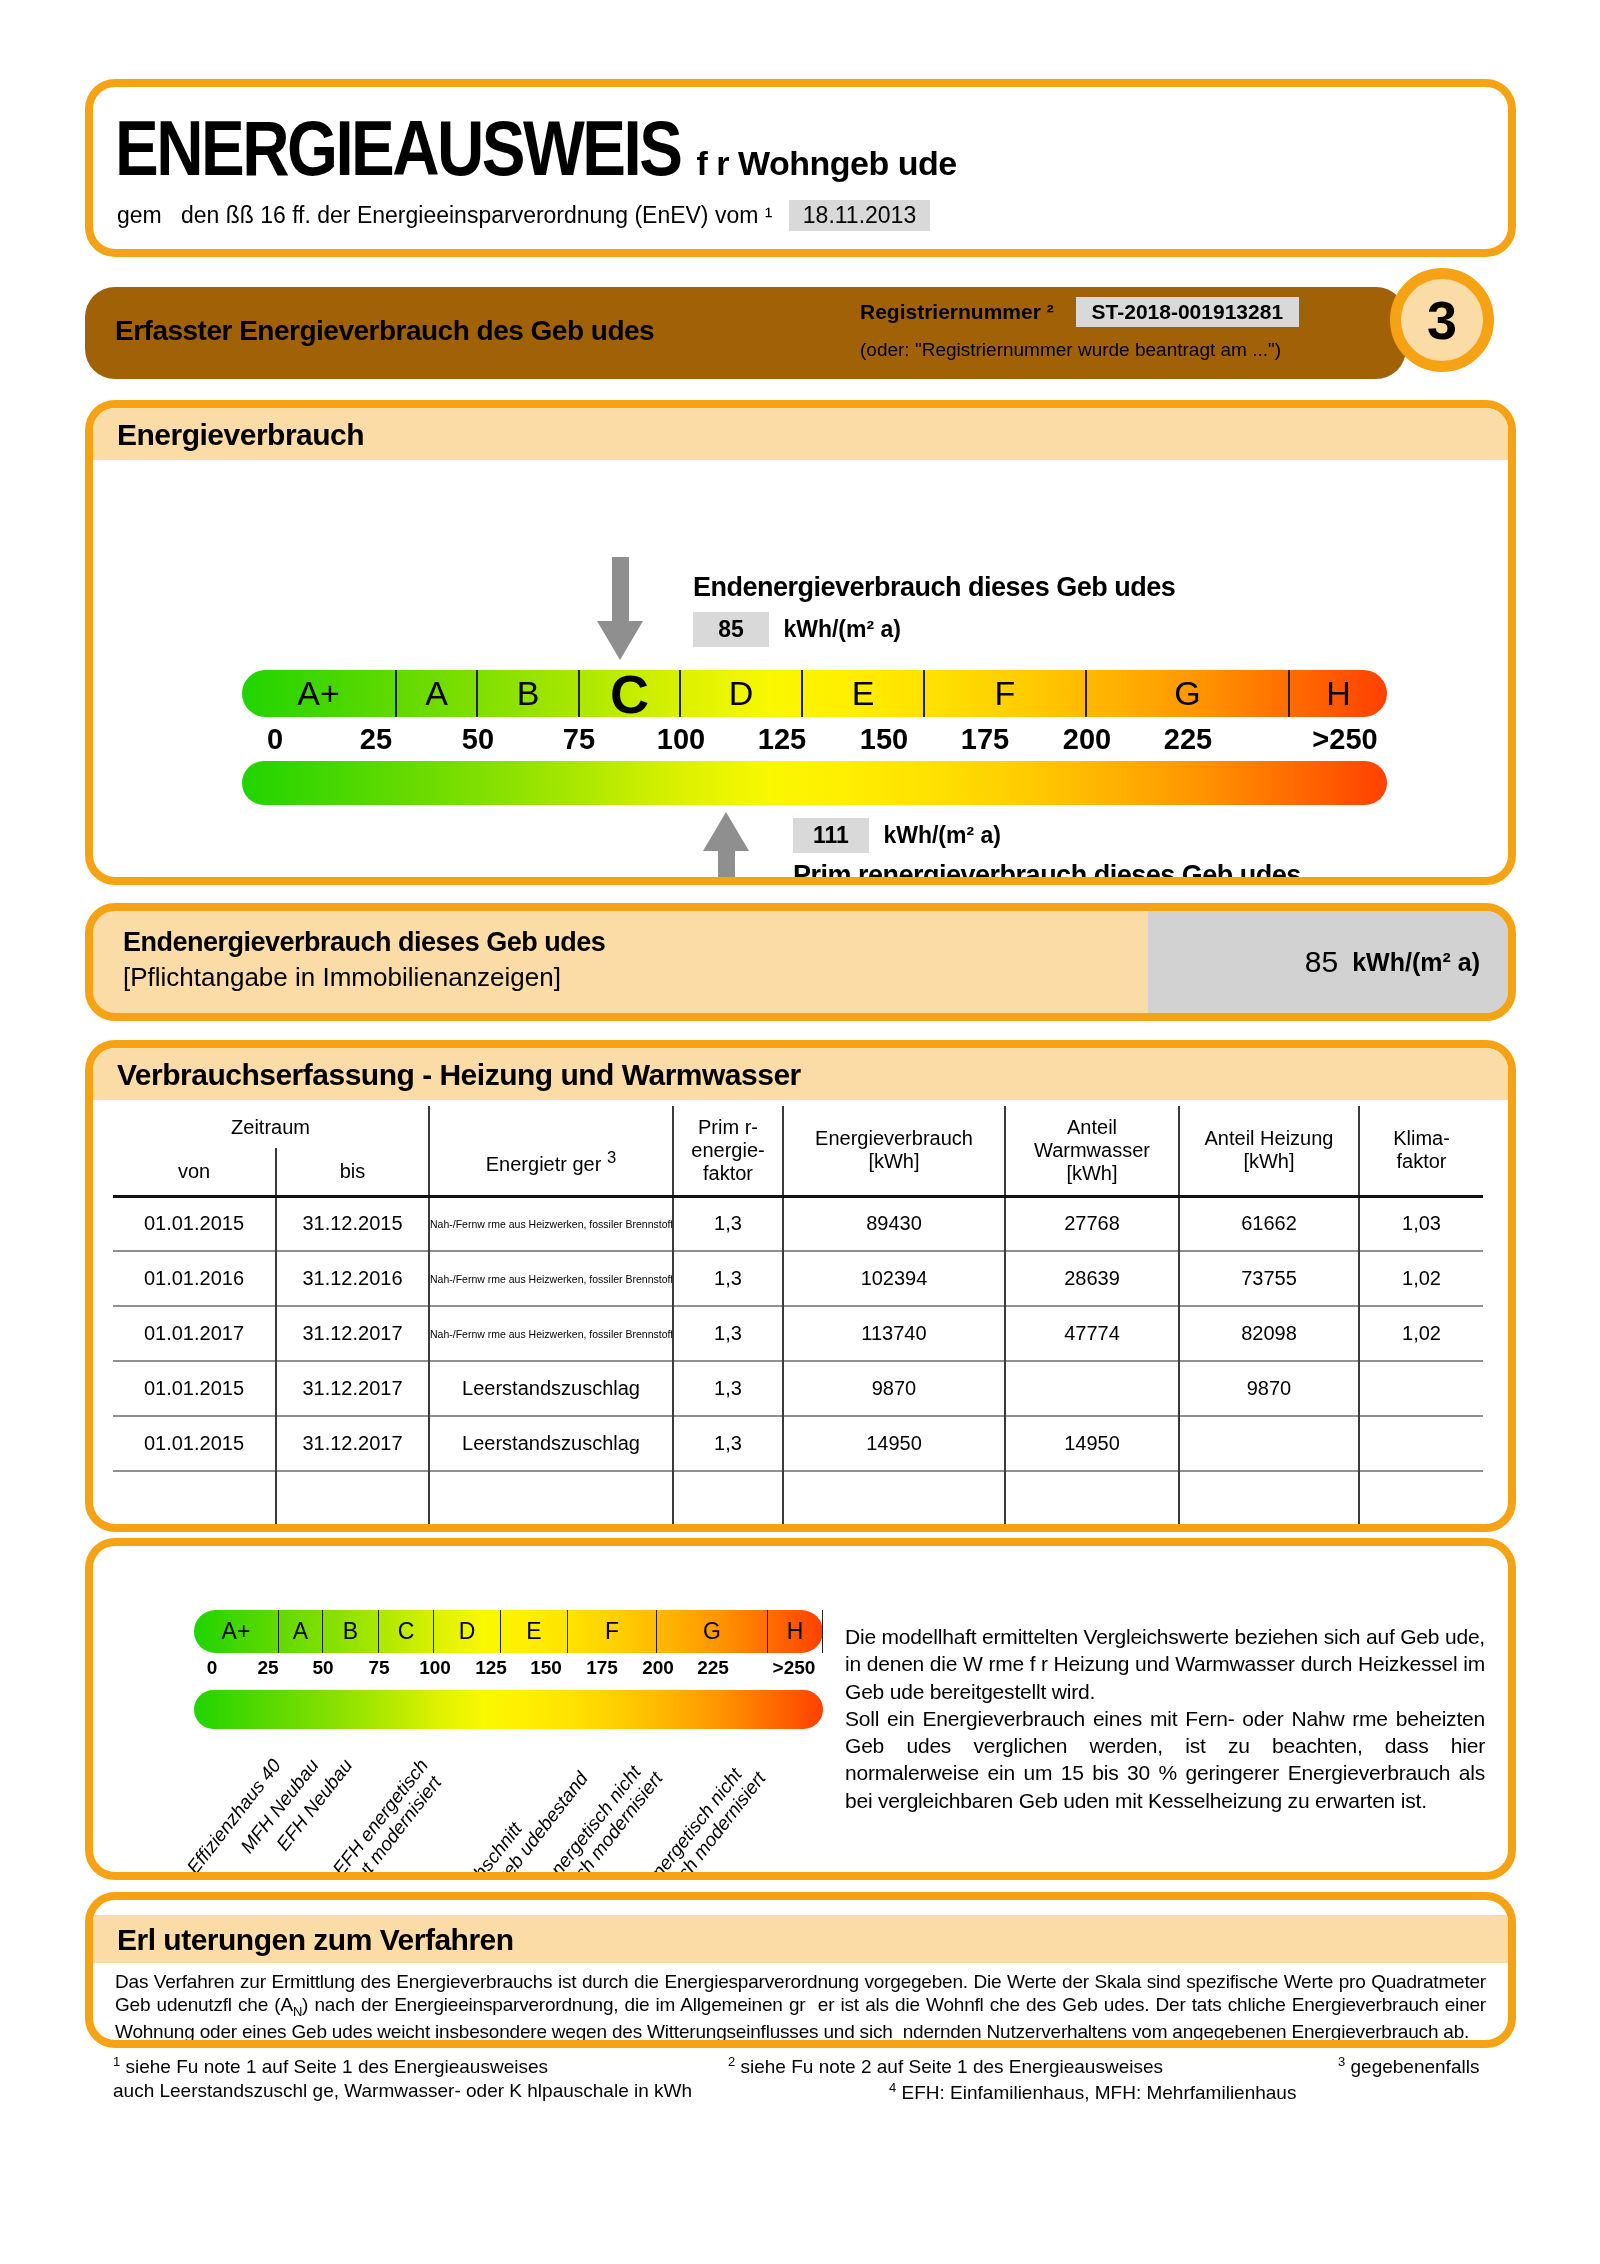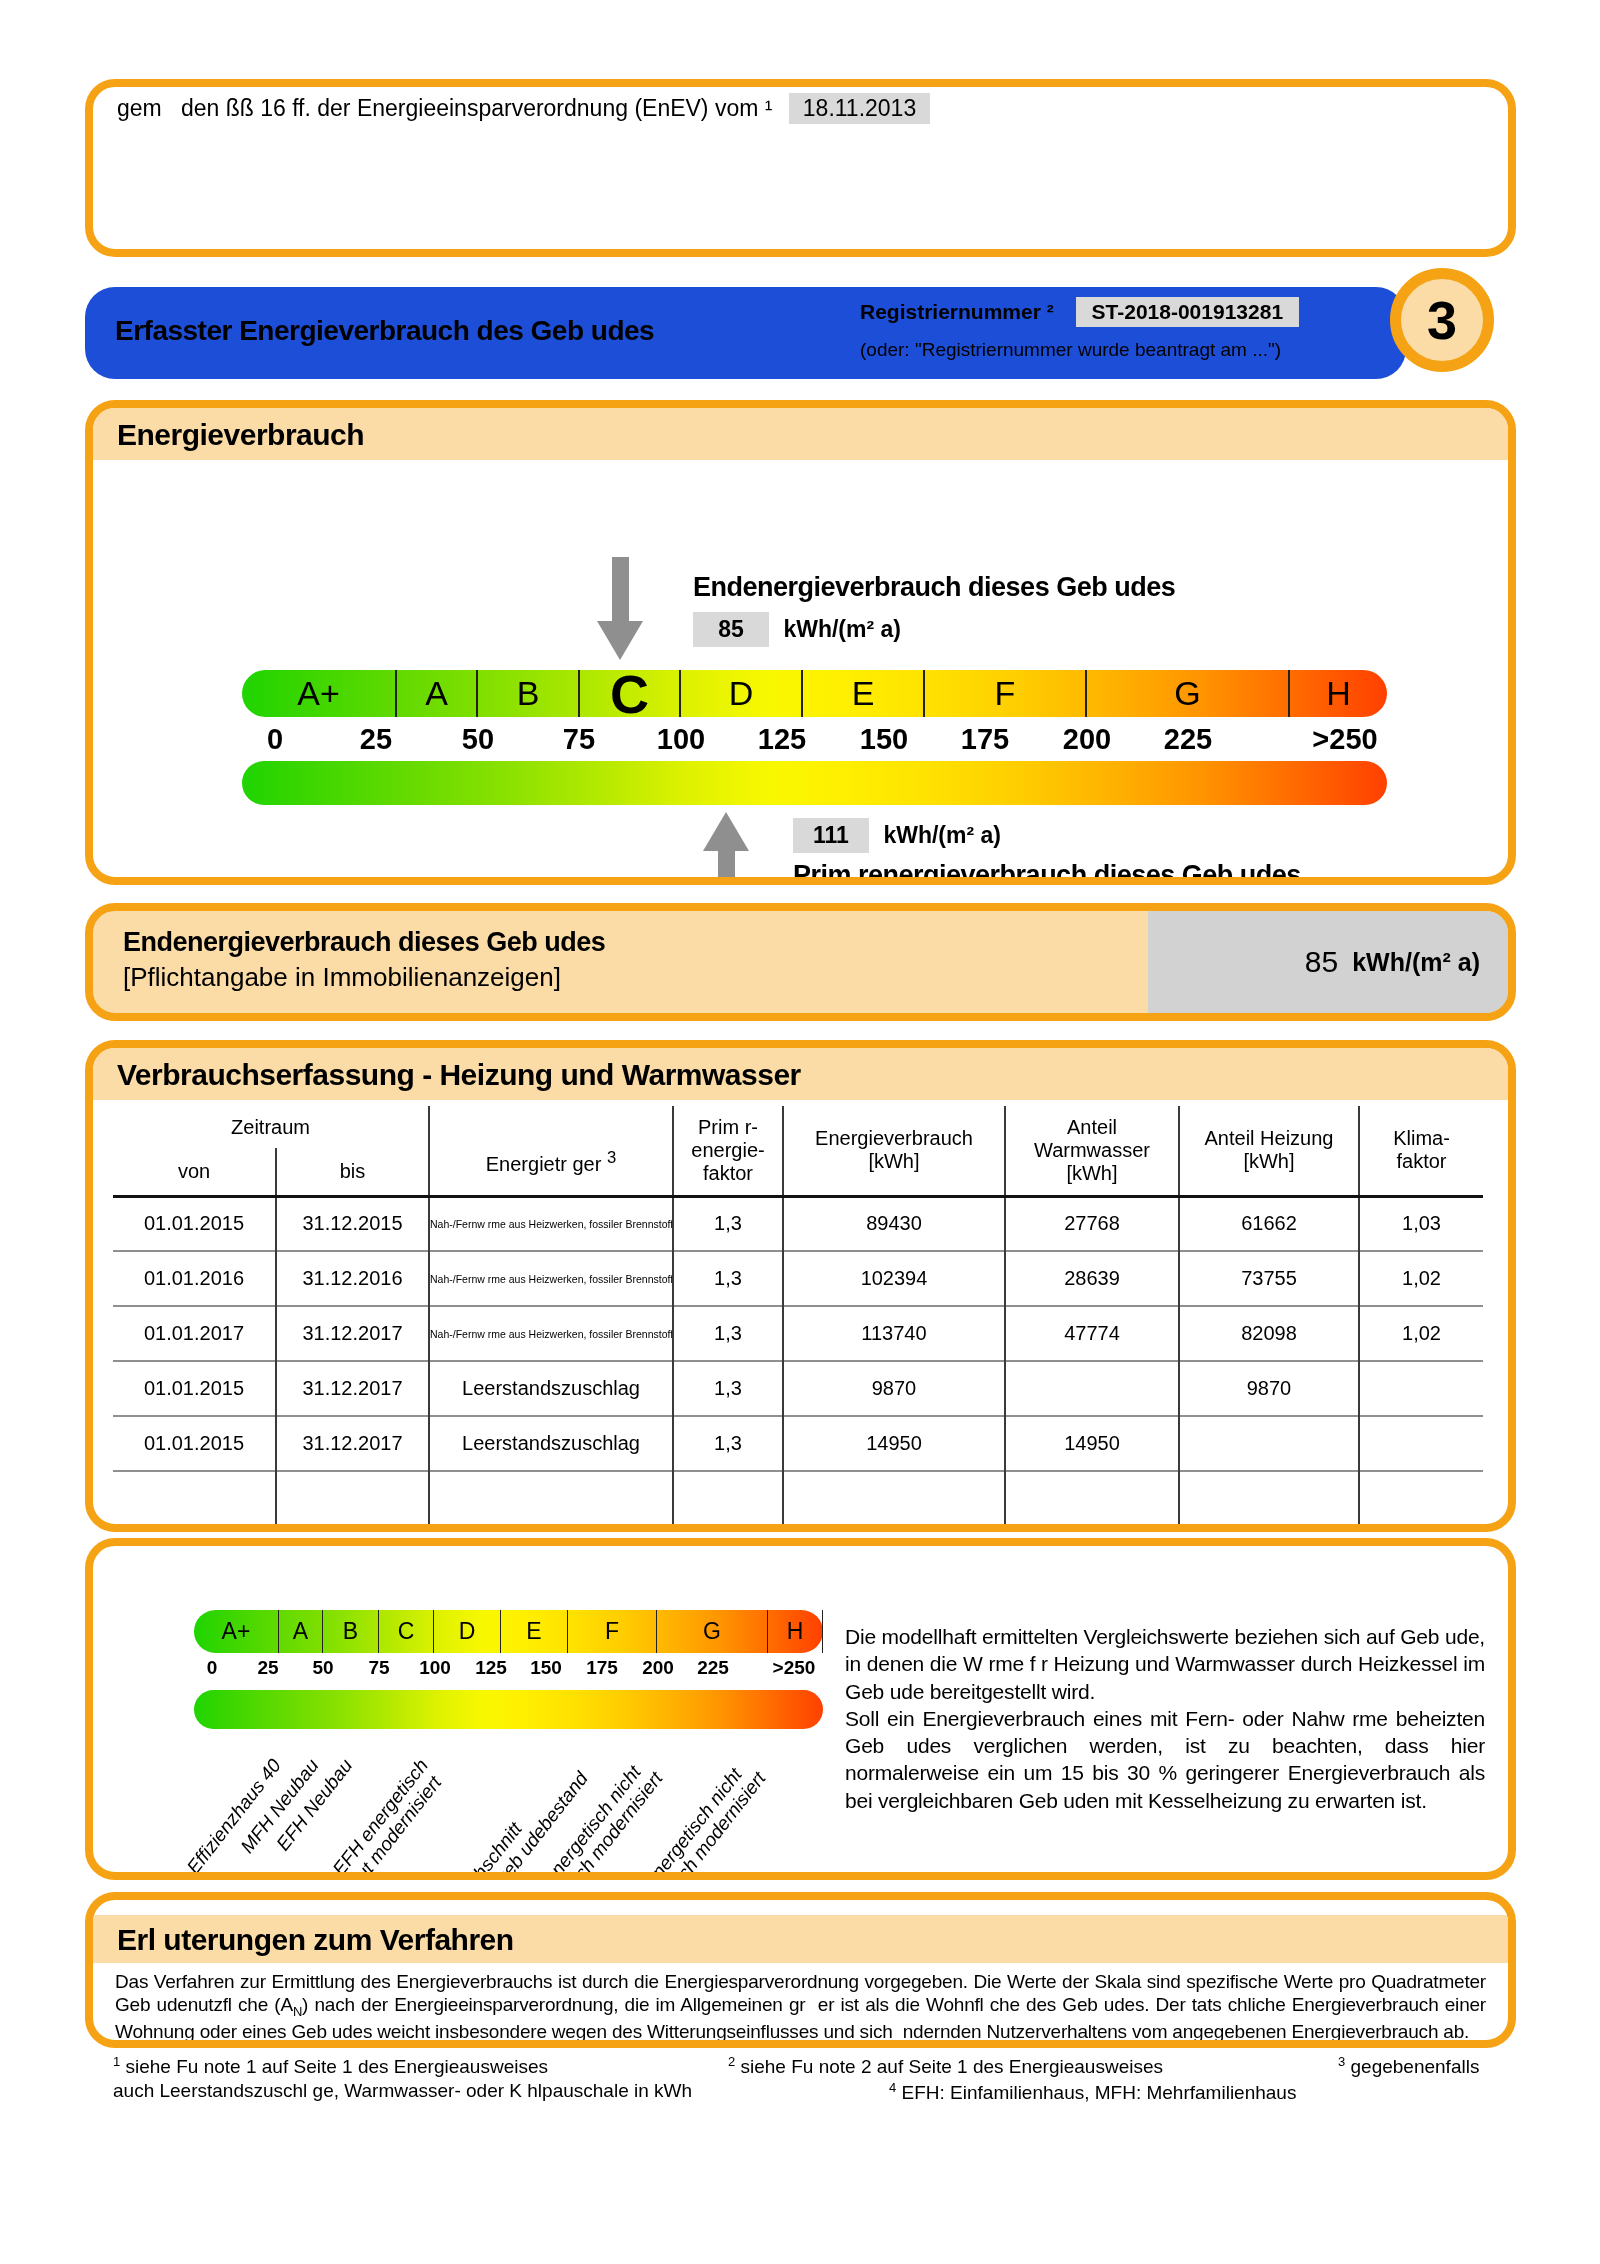--- a/index.html
+++ b/index.html
@@ -14,21 +14,21 @@
 
   
   .header-box { top:79px; height:178px; }
   .title-row { padding:16px 0 0 22px; white-space:nowrap; }
   .main-title { display:inline-block; font-size:78px; font-weight:bold; letter-spacing:-3px; transform:scaleX(0.84); transform-origin:0 60%; }
   .title-suffix { display:inline-block; font-size:34px; font-weight:bold; margin-left:-96px; letter-spacing:-0.5px; }
   .subtitle-row { padding:6px 0 0 24px; font-size:23px; }
   .gray-chip { display:inline-block; background:#D9D9D9; padding:2px 14px; margin-left:10px; }
 
   
-  .banner { position:absolute; left:85px; top:287px; width:1321px; height:92px; background:#1d4ed8; border-radius:30px; }
+  .banner { position:absolute; left:85px; top:287px; width:1321px; height:92px; background:#a16207; border-radius:30px; }
   .banner-title { position:absolute; left:30px; top:28px; font-size:28px; font-weight:bold; letter-spacing:-0.5px; }
   .reg-row { position:absolute; left:775px; top:10px; font-size:21px; font-weight:bold; white-space:nowrap; }
   .reg-row .gray-chip { font-weight:bold; margin-left:16px; padding:3px 16px; }
   .reg-note { position:absolute; left:775px; top:52px; font-size:19px; }
   .page-circle { position:absolute; left:1390px; top:268px; width:104px; height:104px; background:#FBDCA6; border:11px solid #F6A215; border-radius:50%; display:flex; align-items:center; justify-content:center; font-size:54px; font-weight:bold; }
 
   
   .energy-box { top:400px; height:485px; }
   .scale-area { position:relative; width:1415px; height:413px; }
   .grad { background:linear-gradient(90deg,#1fd400 0%,#3ed600 6%,#63da00 14%,#8ae100 23%,#b3e900 31%,#dff200 39%,#f8f800 46%,#fff000 52%,#ffe200 60%,#ffcd00 68%,#ffb200 76%,#ff9300 84%,#ff6a00 92%,#ff4000 100%); }
@@ -102,20 +102,24 @@
   .fn3 { left:1338px; top:2054px; }
   .fn3b { left:113px; top:2080px; }
   .fn4 { left:889px; top:2080px; }
 </style>
 </head>
 <body>
 
 <div class="page">
 
   <section class="obox header-box">
+    <div class="title-row">
+      <span class="main-title">ENERGIEAUSWEIS</span>
+      <span class="title-suffix">f&nbsp;r Wohngeb&nbsp;ude</span>
+    </div>
     <div class="subtitle-row">
       <span>gem&nbsp;&nbsp;&nbsp;den ßß 16 ff. der Energieeinsparverordnung (EnEV) vom ¹</span>
       <span class="gray-chip">18.11.2013</span>
     </div>
   </section>
 
   <section class="banner">
     <div class="banner-title">Erfasster Energieverbrauch des Geb&nbsp;udes</div>
     <div class="reg-row">
       <span>Registriernummer ²</span>

